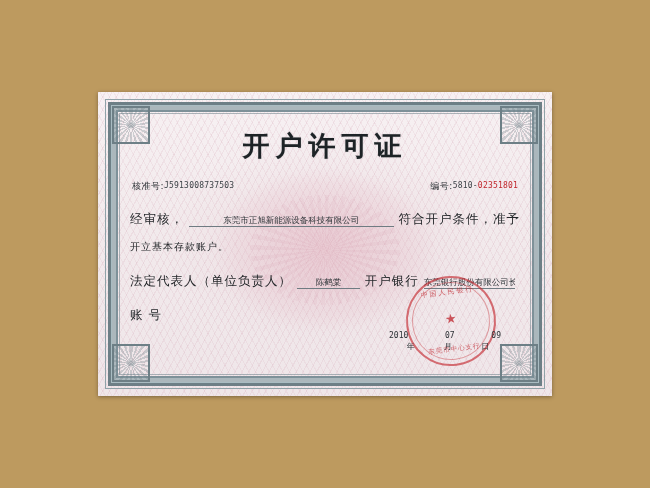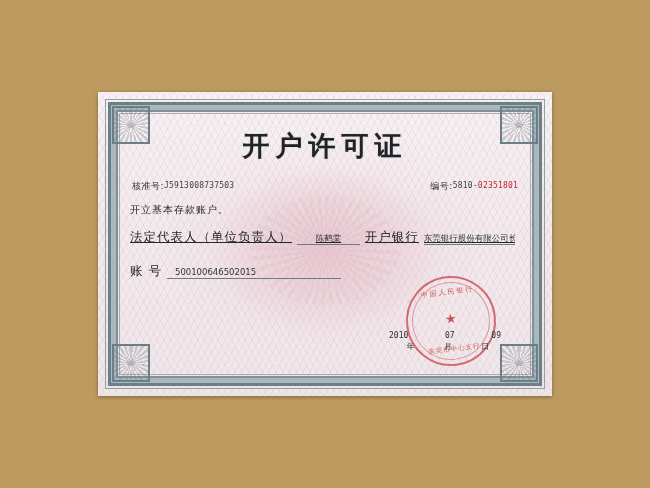--- a/index.html
+++ b/index.html
@@ -169,24 +169,23 @@
   .row-body2 {
     margin-top: 12px;
     padding: 0 2px;
     font-size: 12.5px;
   }
   .row-body2 .body-label {
     font-size: 10px;
   }
 
   .row-rep {
-    margin-top: 13px;
+    margin-top: 20px;
     padding: 0 2px;
     align-items: baseline;
-    text-decoration: underline;
   }
 
   .row-acct {
     margin-top: 16px;
     padding: 0 2px;
     align-items: baseline;
   }
   .row-acct .fill {
     text-align: left;
     padding-left: 8px;
@@ -308,35 +307,39 @@
         <span class="meta-label">核准号:</span>
         <span class="meta-value mono">J5913008737503</span>
       </div>
       <div class="meta-right">
         <span class="meta-label">编号:</span>
         <span class="meta-value mono">5810-</span>
         <span class="meta-value mono red">02351801</span>
       </div>
     </div>
 
+    <div class="row row-body1">
+      <span class="body-label">经审核，</span>
+      <span class="fill wide">东莞市正旭新能源设备科技有限公司</span>
+      <span class="body-label">符合开户条件，准予</span>
+    </div>
 
     <div class="row row-body2">
       <span class="body-label">开立基本存款账户。</span>
     </div>
 
     <div class="row row-rep">
       <span class="body-label">法定代表人（单位负责人）</span>
       <span class="fill">陈鹤棠</span>
       <span class="body-label">开户银行</span>
       <span class="fill wide">东莞银行股份有限公司长安支行</span>
     </div>
 
     <div class="row row-acct">
       <span class="body-label">账    号</span>
-      <span class="fill">500100646502015</span>
       <span class="acct-spacer"></span>
     </div>
 
     <div class="seal">
       <div class="seal-arc">中国人民银行</div>
       <div class="seal-star">★</div>
       <div class="seal-bottom">东莞市中心支行</div>
     </div>
 
     <div class="date-line">

